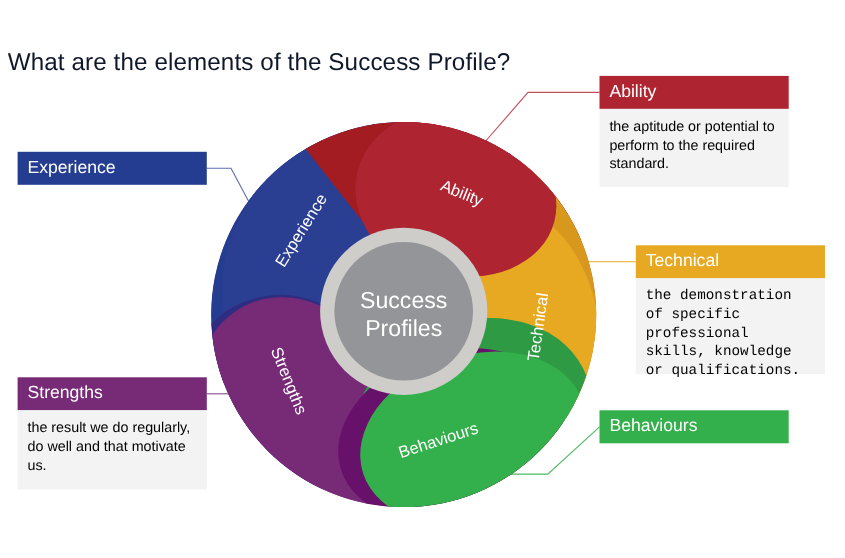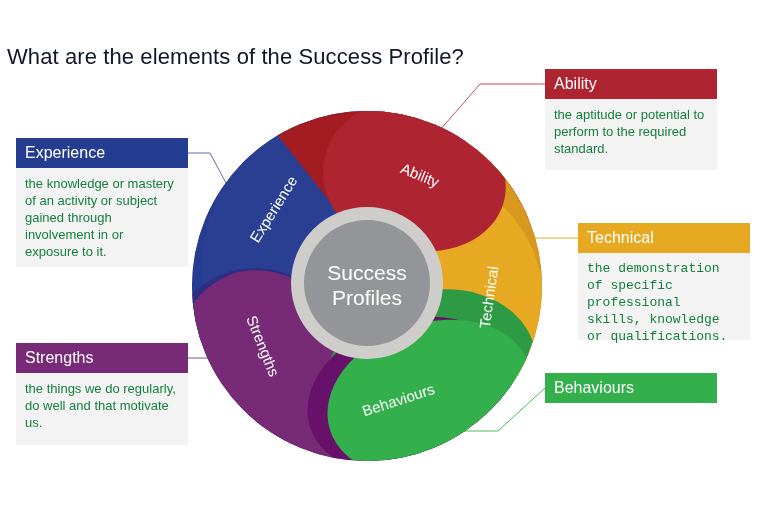--- a/index.html
+++ b/index.html
@@ -2,21 +2,21 @@
 <html><head>
 <meta charset="utf-8">
 <style>
   html, body { margin:0; padding:0; }
   body { width:768px; height:507px; position:relative; background:#ffffff; overflow:hidden;
          font-family:"Liberation Sans", sans-serif; }
   .title { position:absolute; left:7px; top:8px; font-size:22px; color:#0f172a; letter-spacing:0.1px; white-space:nowrap;margin-top:36px; }
   .wheel { position:absolute; left:0; top:0; width:768px; height:507px; }
   .card { position:absolute; width:172px; }
   .card .head { height:30px; line-height:30px; color:#fff; font-size:16px; padding-left:9px; box-sizing:border-box; }
-  .card .body { background:#f3f3f3; color:#15803d; font-size:13px; line-height:17px; padding:7px 9px 10px 9px; box-sizing:border-box; }
+  .card .body { background:#f3f3f3; color:#000000; font-size:13px; line-height:17px; padding:7px 9px 10px 9px; box-sizing:border-box; }
 </style>
 </head>
 <body>
 
 <div class="title">What are the elements of the Success Profile?</div>
 
 <svg class="wheel" viewBox="0 0 768 507" xmlns="http://www.w3.org/2000/svg">
   <defs>
     <clipPath id="outer">
         <circle cx="367" cy="286" r="175"></circle>
@@ -59,33 +59,32 @@
 
   <text transform="translate(278,212) rotate(-58)" text-anchor="middle" font-family="Liberation Sans, sans-serif" font-size="15" fill="#ffffff">Experience</text>
   <text transform="translate(418,180) rotate(22)" text-anchor="middle" font-family="Liberation Sans, sans-serif" font-size="15" fill="#ffffff">Ability</text>
   <text transform="translate(494,298) rotate(-82)" text-anchor="middle" font-family="Liberation Sans, sans-serif" font-size="15" fill="#ffffff">Technical</text>
   <text transform="translate(258,348) rotate(68)" text-anchor="middle" font-family="Liberation Sans, sans-serif" font-size="15" fill="#ffffff">Strengths</text>
   <text transform="translate(400,405) rotate(-18)" text-anchor="middle" font-family="Liberation Sans, sans-serif" font-size="15" fill="#ffffff">Behaviours</text>
 </svg>
 
 <div class="card" style="left:16px; top:138px;">
   <div class="head" style="background:#253d90;">Experience</div>
-  <div class="body" style="height:99px;">the knowledge or mastery of an activity or subject gained through involvement in or exposure to it.</div>
 </div>
 
 <div class="card" style="left:545px; top:69px;">
   <div class="head" style="background:#ae2531;">Ability</div>
   <div class="body" style="height:71px;">the aptitude or potential to perform to the required standard.</div>
 </div>
 
 <div class="card" style="left:578px; top:223px;">
   <div class="head" style="background:#e8a922;">Technical</div>
   <div class="body" style="height:87px;font-family:Liberation Mono, monospace;">the demonstration of specific professional skills, knowledge or qualifications.</div>
 </div>
 
 <div class="card" style="left:16px; top:343px;">
   <div class="head" style="background:#772a76;">Strengths</div>
-  <div class="body" style="height:72px;">the things we do regularly, do well and that motivate us.</div>
+  <div class="body" style="height:72px;">the result we do regularly, do well and that motivate us.</div>
 </div>
 
 <div class="card" style="left:545px; top:373px;">
   <div class="head" style="background:#33b04b;">Behaviours</div>
 </div>
 
 </body></html>

